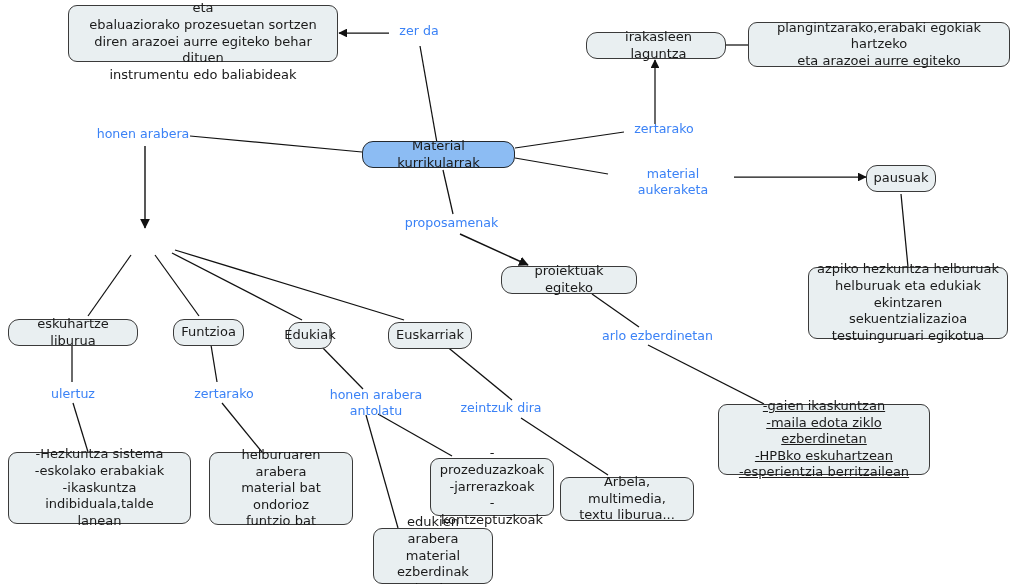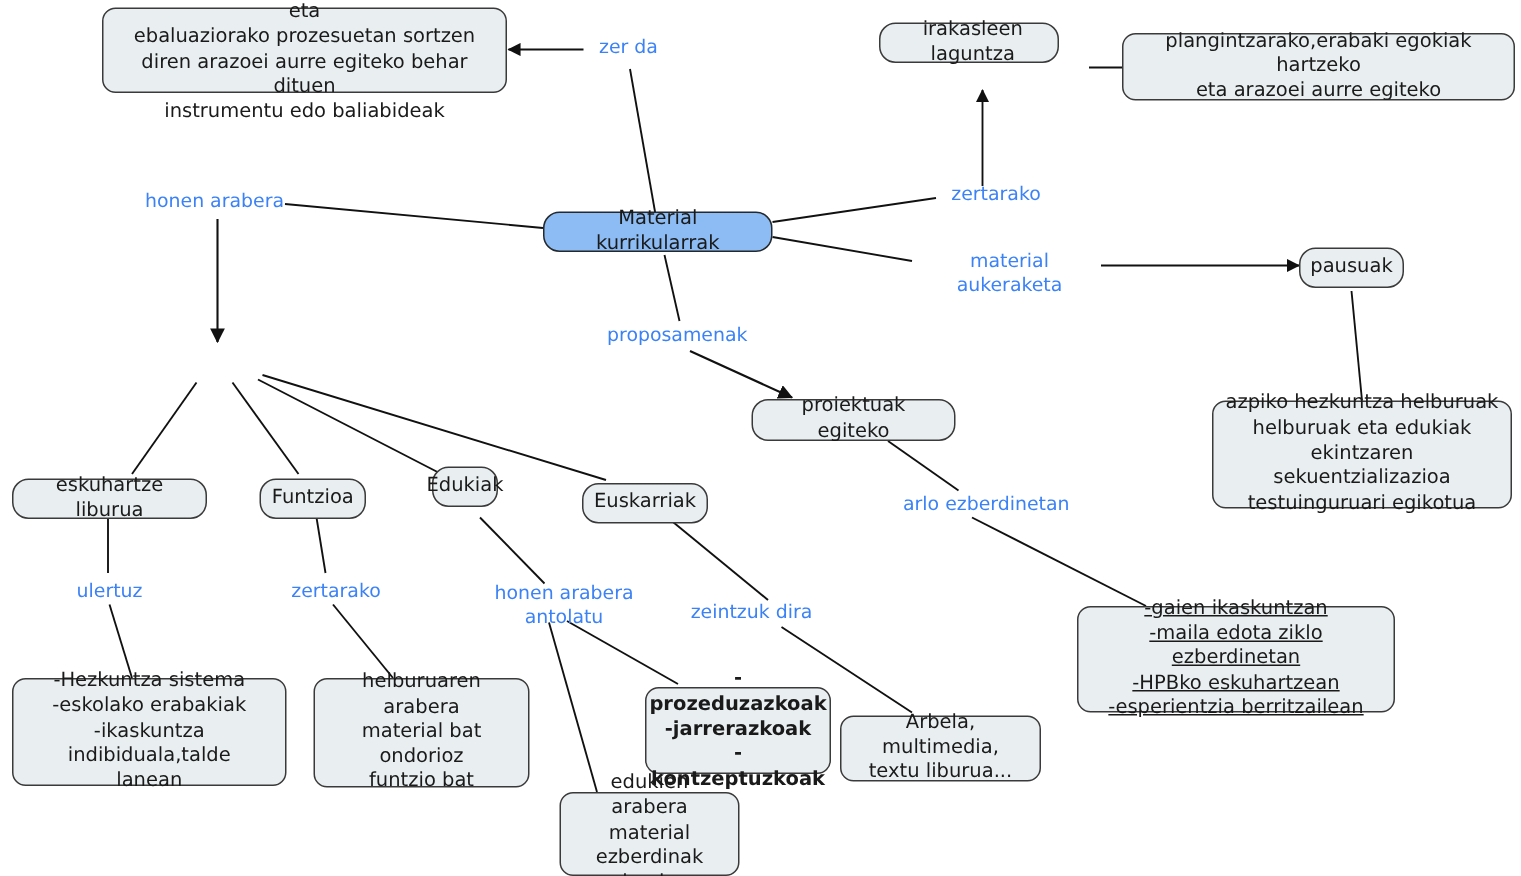--- a/index.html
+++ b/index.html
@@ -106,59 +106,59 @@
 
     <line x1="445" y1="345" x2="512" y2="400" stroke="#111111" stroke-width="1.25"></line>
     <line x1="521" y1="418" x2="608" y2="475" stroke="#111111" stroke-width="1.25"></line>
   </svg>
 
   <div class="node" style="left:68px;top:5px;width:270px;height:57px;">Irakasleari planifikazio, betearazpen eta
 ebaluaziorako prozesuetan sortzen
 diren arazoei aurre egiteko behar dituen
 instrumentu edo baliabideak</div>
 
-  <div class="node pill" style="left:586px;top:15px;width:120px;height:27px;padding-left:13px;">irakasleen laguntza</div>
+  <div class="node pill" style="left:586px;top:32px;width:140px;height:27px;padding-left:13px;">irakasleen laguntza</div>
 
   <div class="node" style="left:748px;top:22px;width:262px;height:45px;">plangintzarako,erabaki egokiak hartzeko
 eta arazoei aurre egiteko</div>
 
   <div class="node root pill" style="left:362px;top:141px;width:153px;height:27px;">Material kurrikularrak</div>
 
   <div class="node pill" style="left:866px;top:165px;width:70px;height:27px;">pausuak</div>
 
   <div class="node" style="left:808px;top:267px;width:200px;height:72px;">azpiko hezkuntza helburuak
 helburuak eta edukiak
 ekintzaren sekuentzializazioa
 testuinguruari egikotua</div>
 
 
   <div class="node pill" style="left:501px;top:266px;width:136px;height:28px;">proiektuak egiteko</div>
 
   <div class="node pill" style="left:8px;top:319px;width:130px;height:27px;">eskuhartze liburua</div>
 
   <div class="node pill" style="left:173px;top:319px;width:71px;height:27px;">Funtzioa</div>
 
-  <div class="node pill" style="left:288px;top:311px;width:44px;height:27px;">Edukiak</div>
+  <div class="node pill" style="left:288px;top:322px;width:44px;height:27px;">Edukiak</div>
 
   <div class="node pill" style="left:388px;top:322px;width:84px;height:27px;">Euskarriak</div>
 
   <div class="node" style="left:8px;top:452px;width:183px;height:72px;">-Hezkuntza sistema
 -eskolako erabakiak
 -ikaskuntza indibiduala,talde
 lanean</div>
 
   <div class="node" style="left:209px;top:452px;width:144px;height:73px;">helburuaren arabera
 material bat ondorioz
 funtzio bat</div>
 
   <div class="node" style="left:373px;top:528px;width:120px;height:56px;">edukien
 arabera material
 ezberdinak landu</div>
 
-  <div class="node" style="left:430px;top:458px;width:124px;height:58px;font-weight:bold;">-prozeduzazkoak
+  <div class="node" style="left:430px;top:458px;width:124px;height:58px;">-prozeduzazkoak
 -jarrerazkoak
 -kontzeptuzkoak</div>
 
   <div class="node" style="left:560px;top:477px;width:134px;height:44px;">Arbela, multimedia,
 textu liburua...</div>
 
   <div class="node" style="left:718px;top:404px;width:212px;height:71px;text-decoration:underline;">-gaien ikaskuntzan
 -maila edota ziklo ezberdinetan
 -HPBko eskuhartzean
 -esperientzia berritzailean</div>

